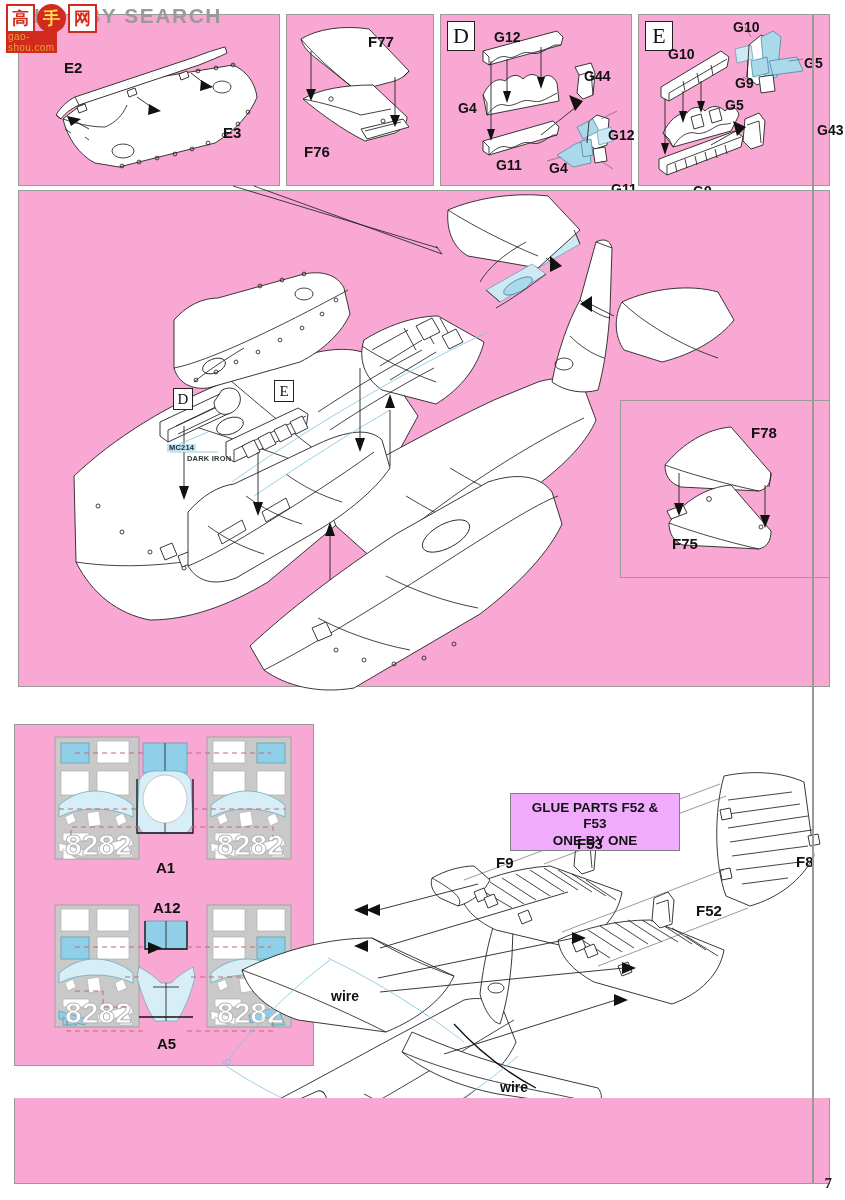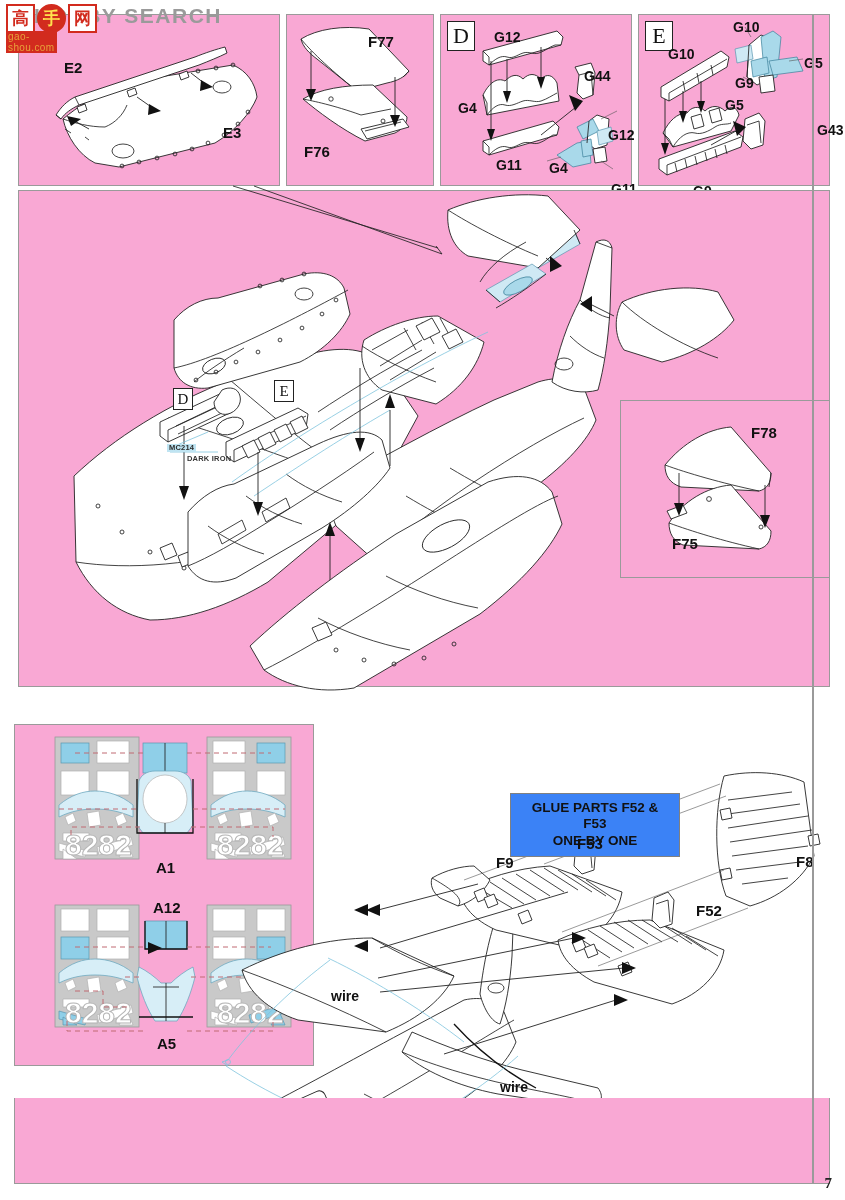--- a/index.html
+++ b/index.html
@@ -47,26 +47,26 @@
     box-sizing:border-box;
   }
   .stepbox.small{
     font-size:15px;
     border-width:1.2px;
   }
   
   .notebox{
     position:absolute;
     border:1.4px solid #808080;
-    background:#3b82f6;
+    background:#f0abfc;
     text-align:center;
     font-weight:bold;
     font-size:13.5px;
     color:#111;
-    padding:6px 10px 7px 10px;
+    padding:6px 10px 1px 10px;
     line-height:1.22;
     box-sizing:border-box;
   }
   
   .paintcall{
     position:absolute;
     line-height:1.05;
   }
   .paintcall .code{
     display:inline-block;

